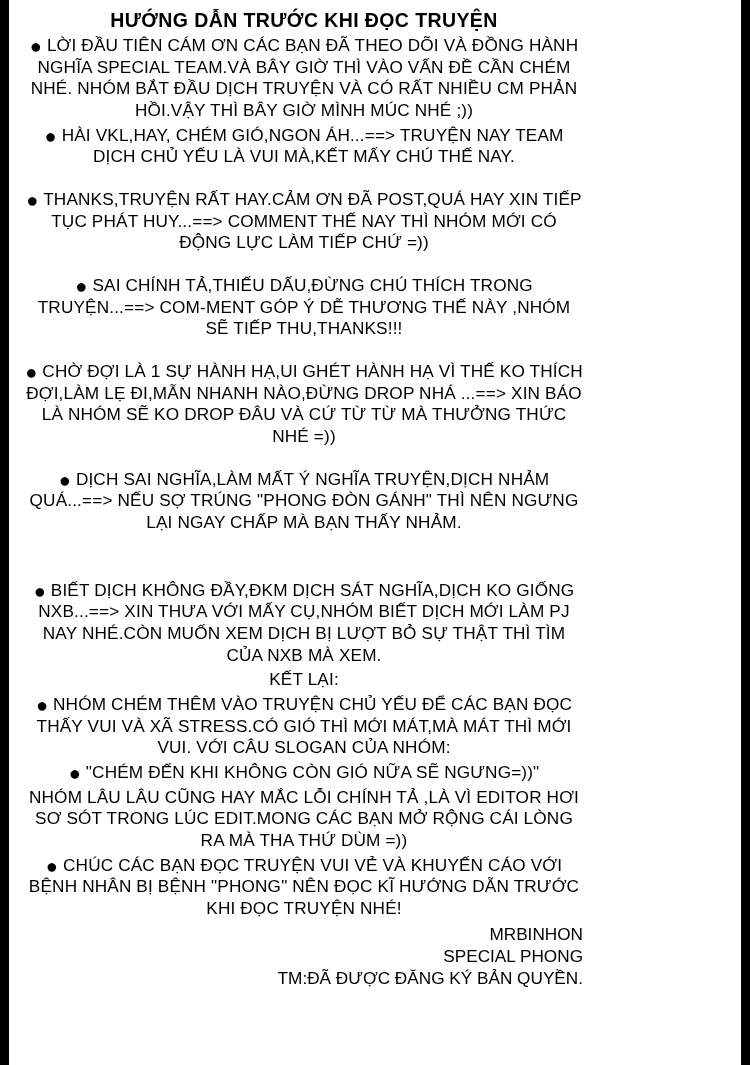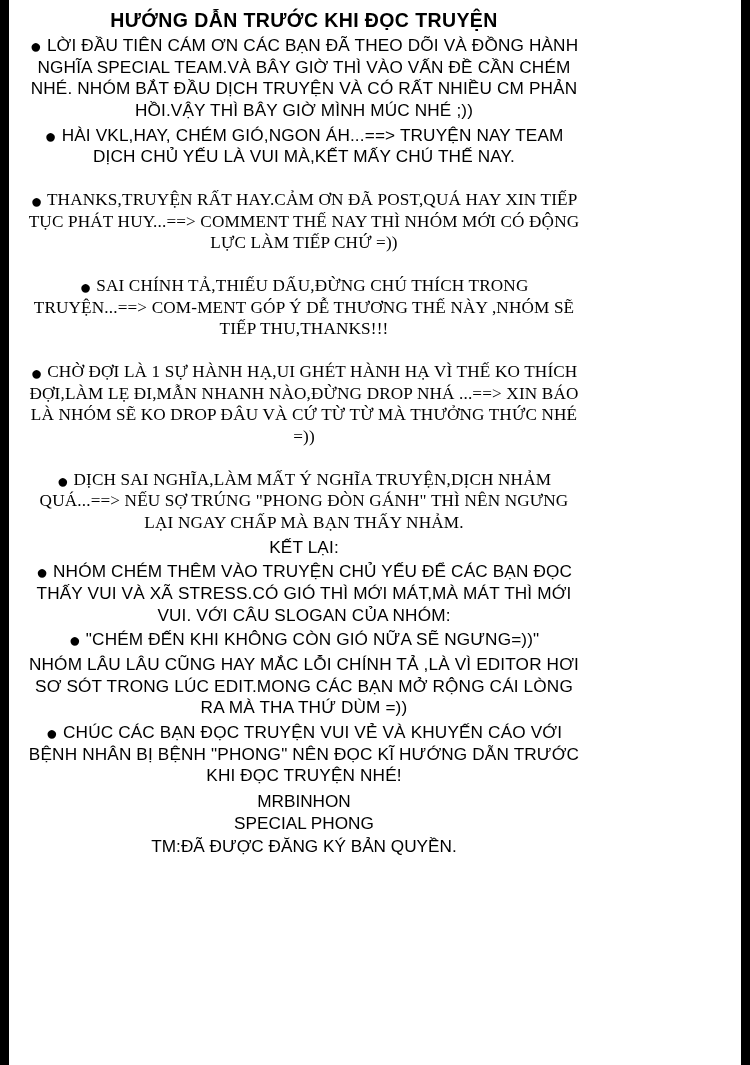--- a/index.html
+++ b/index.html
@@ -50,29 +50,29 @@
   }
   .para {
     font-size: 17.2px;
     font-variant: small-caps;
     letter-spacing: 0.15px;
     line-height: 1.26;
     margin: 0 0 3px 0;
     text-align: center;
   }
   .para.gap-sm { }
-  .para.gap-md { margin-top: 21px; font-family: Liberation Serif, serif; }
+  .para.gap-md { margin-top: 21px; }
   .para.gap-xl { margin-top: 46px; }
   .bullet {
     font-size: 20px;
     line-height: 0.9;
     vertical-align: middle;
   }
   .sig {
-    text-align: center;
+    text-align: right;
     font-size: 17.2px;
     font-variant: small-caps;
     line-height: 1.3;
     margin: 0;
   }
 </style>
 </head>
 <body>
 
 <div id="page">
@@ -107,20 +107,24 @@
     <p class="para gap-md">
       <span class="bullet">●</span>
       <span>CHỜ ĐỢI LÀ 1 SỰ HÀNH HẠ,UI GHÉT HÀNH HẠ VÌ THẾ KO THÍCH ĐỢI,LÀM LẸ ĐI,MẪN NHANH NÀO,ĐỪNG DROP NHÁ ...==&gt; XIN BÁO LÀ NHÓM SẼ KO DROP ĐÂU VÀ CỨ TỪ TỪ MÀ THƯỞNG THỨC NHÉ =))</span>
     </p>
 
     <p class="para gap-md">
       <span class="bullet">●</span>
       <span>DỊCH SAI NGHĨA,LÀM MẤT Ý NGHĨA TRUYỆN,DỊCH NHẢM QUÁ...==&gt; NẾU SỢ TRÚNG "PHONG ĐÒN GÁNH" THÌ NÊN NGƯNG LẠI NGAY CHẤP MÀ BẠN THẤY NHẢM.</span>
     </p>
 
+    <p class="para gap-xl">
+      <span class="bullet">●</span>
+      <span>BIẾT DỊCH KHÔNG ĐẦY,ĐKM DỊCH SÁT NGHĨA,DỊCH KO GIỐNG NXB...==&gt; XIN THƯA VỚI MẤY CỤ,NHÓM BIẾT DỊCH MỚI LÀM PJ NAY NHÉ.CÒN MUỐN XEM DỊCH BỊ LƯỢT BỎ SỰ THẬT THÌ TÌM CỦA NXB MÀ XEM.</span>
+    </p>
 
     <p class="para">
       <span>KẾT LẠI:</span>
     </p>
 
     <p class="para">
       <span class="bullet">●</span>
       <span>NHÓM CHÉM THÊM VÀO TRUYỆN CHỦ YẾU ĐỂ CÁC BẠN ĐỌC THẤY VUI VÀ XÃ STRESS.CÓ GIÓ THÌ MỚI MÁT,MÀ MÁT THÌ MỚI VUI. VỚI CÂU SLOGAN CỦA NHÓM:</span>
     </p>
 

